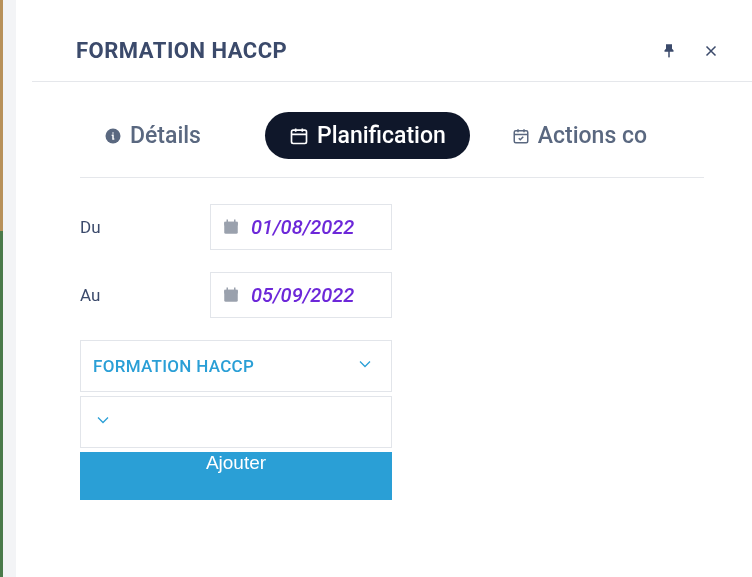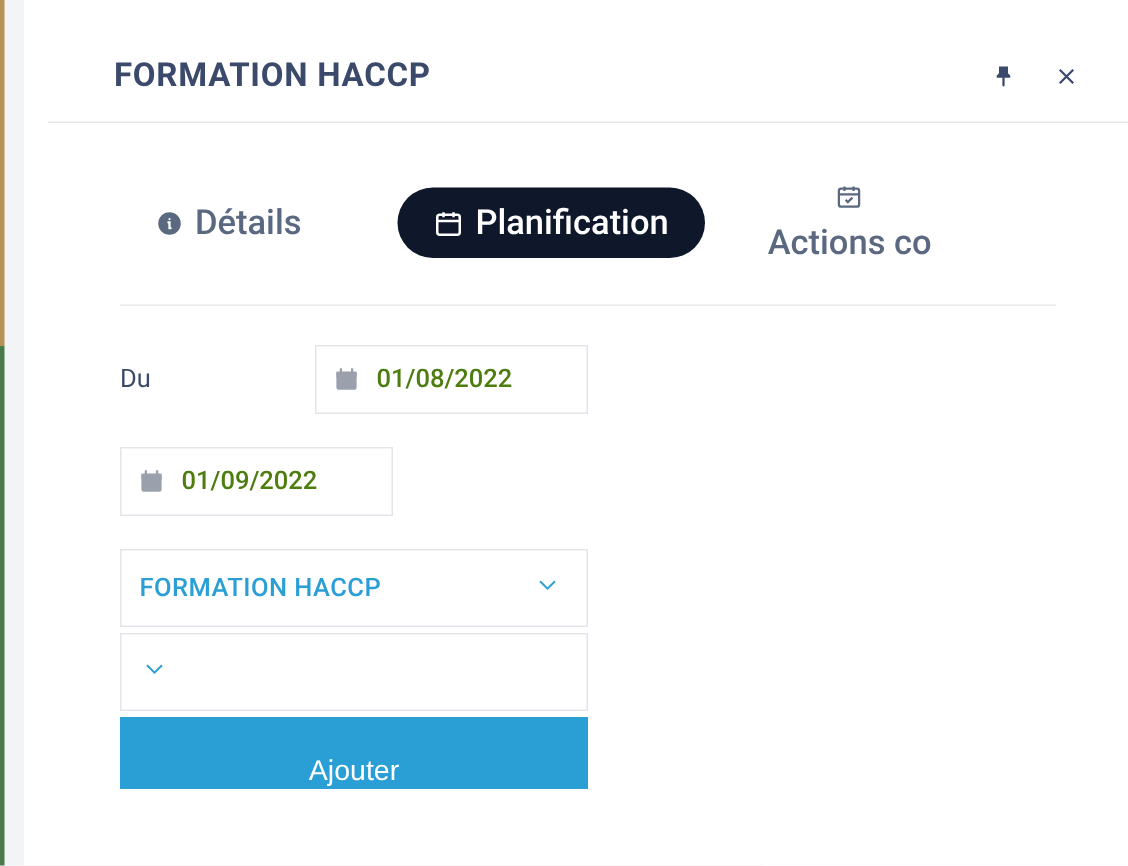--- a/index.html
+++ b/index.html
@@ -100,23 +100,24 @@
     }
     .date-icon-box {
       width: 40px;
       height: 100%;
       display: flex;
       align-items: center;
       justify-content: center;
       color: #9aa1ad;
     }
     .date-text {
-      font-size: 17px;
-      color: #4d7c0f;
-      font-weight: 500;
+      font-size: 20px;
+      color: #6d28d9;
+      font-weight: 500;
+      font-style: italic;
     }
     .selects-area {
       margin-top: 10px;
     }
     .select-box {
       width: 312px;
       height: 52px;
       border: 1px solid #e2e5ea;
       background: #fff;
       display: flex;
@@ -145,21 +146,21 @@
     .add-btn {
       width: 312px;
       height: 48px;
       background: #2a9fd6;
       color: #fff;
       font-size: 19px;
       font-weight: 500;
       border: none;
       cursor: pointer;
       display: flex;
-      align-items: flex-end;
+      align-items: flex-start;
       justify-content: center;
     }
     .left-edge {
       position: fixed;
       left: 0;
       top: 0;
       bottom: 0;
       width: 3px;
       background: linear-gradient(to bottom, #b8915a 0%, #b8915a 40%, #4a7a4a 40%, #4a7a4a 100%);
     }
@@ -199,21 +200,21 @@
       </div>
       <div class="tab active" style="margin-left:40px;">
         <span class="tab-icon">
           <svg width="20" height="20" viewBox="0 0 24 24" fill="none" stroke="currentColor" stroke-width="2">
             <rect x="3" y="5" width="18" height="16" rx="2"></rect>
             <path d="M8 3v4M16 3v4M3 10h18"></path>
           </svg>
         </span>
         <span>Planification</span>
       </div>
-      <div class="tab" style="margin-left:18px;padding-right:0;flex-direction:column;">
+      <div class="tab" style="margin-left:18px;padding-right:0;">
         <span class="tab-icon">
           <svg width="18" height="18" viewBox="0 0 24 24" fill="none" stroke="currentColor" stroke-width="2">
             <rect x="3" y="5" width="18" height="16" rx="2"></rect>
             <path d="M8 3v4M16 3v4M3 10h18M9 15l2 2 4-4"></path>
           </svg>
         </span>
         <span>Actions co</span>
       </div>
     </div>
   </div>
@@ -227,29 +228,30 @@
             <rect x="3" y="5" width="18" height="16" rx="2"></rect>
             <rect x="3" y="5" width="18" height="5" fill="currentColor"></rect>
             <path d="M7 2v4M17 2v4" stroke="currentColor" stroke-width="2"></path>
           </svg>
         </span>
         <span class="date-text">01/08/2022</span>
       </div>
     </div>
 
     <div class="form-row">
+      <div class="form-label">Au</div>
       <div class="date-input-wrap">
         <span class="date-icon-box">
           <svg width="18" height="18" viewBox="0 0 24 24" fill="currentColor">
             <rect x="3" y="5" width="18" height="16" rx="2"></rect>
             <rect x="3" y="5" width="18" height="5" fill="currentColor"></rect>
             <path d="M7 2v4M17 2v4" stroke="currentColor" stroke-width="2"></path>
           </svg>
         </span>
-        <span class="date-text">01/09/2022</span>
+        <span class="date-text">05/09/2022</span>
       </div>
     </div>
 
     <div class="selects-area">
       <div class="select-box">
         <span class="select-text">FORMATION HACCP</span>
         <span class="chevron">
           <svg width="20" height="20" viewBox="0 0 24 24" fill="none" stroke="currentColor" stroke-width="1.5">
             <path d="M6 9l6 6 6-6"></path>
           </svg>

